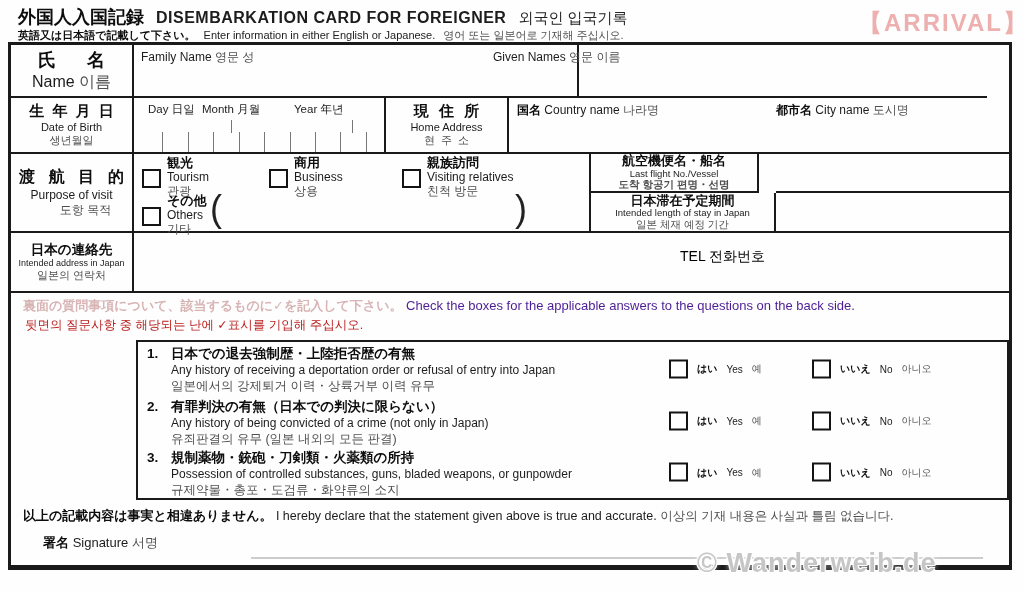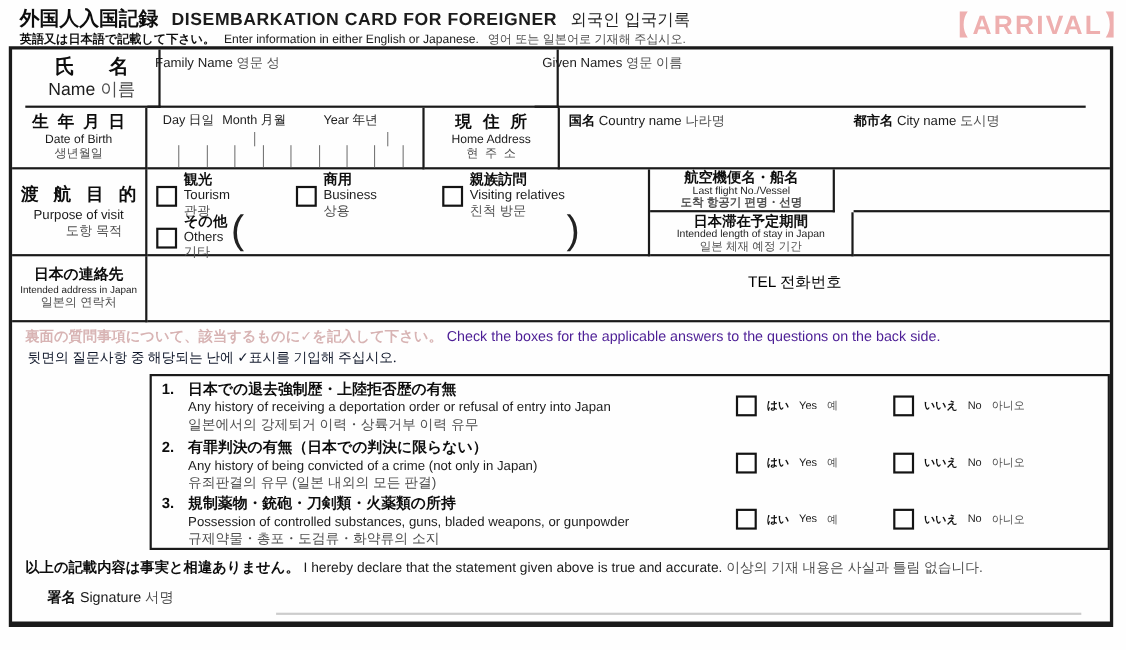--- a/index.html
+++ b/index.html
@@ -83,28 +83,28 @@
   </div>
   <div class="abs sub-line">
     <span class="jab">英語又は日本語で記載して下さい。</span>
     <span class="en">Enter information in either English or Japanese.</span>
     <span class="ko">영어 또는 일본어로 기재해 주십시오.</span>
   </div>
   <div class="abs stamp" style="color:#eeafaf;">【ARRIVAL】</div>
 
   <div class="abs card">
 
-    <div class="cell br bb labcell" style="left:12px;top:0;width:123px;height:53px;">
+    <div class="cell br bb labcell" style="left:0;top:0;width:123px;height:53px;">
       <div class="jab" style="font-size:18px;word-spacing:26px;">氏 名</div>
       <div style="font-size:16px;">
         <span class="en">Name</span>
         <span class="ko">이름</span>
       </div>
     </div>
-    <div class="cell br bb fieldlab" style="left:123px;top:0;width:374px;height:53px;">
+    <div class="cell br bb fieldlab" style="left:123px;top:0;width:445px;height:53px;">
       <span class="en">Family Name</span>
       <span class="ko">영문 성</span>
     </div>
     <div class="cell bb fieldlab" style="left:475px;top:0;width:501px;height:53px;">
       <span class="en">Given Names</span>
       <span class="ko">영문 이름</span>
     </div>
 
     <div class="cell br bb labcell" style="left:0;top:53px;width:123px;height:56px;">
       <div class="jab" style="font-size:15px;word-spacing:4px;">生 年 月 日</div>
@@ -205,21 +205,21 @@
       <div class="ko" style="font-size:11px;">일본의 연락처</div>
     </div>
     <div class="cell bb" style="left:123px;top:188px;width:875px;height:60px;">
       <span class="abs" style="left:546px;top:15px;font-size:14px;">TEL 전화번호</span>
     </div>
 
     <div class="abs notice1">
       <span class="nja" style="color:#d8b4b4;">裏面の質問事項について、該当するものに✓を記入して下さい。</span>
       <span style="color:#4c1d95;">Check the boxes for the applicable answers to the questions on the back side.</span>
     </div>
-    <div class="abs notice2" style="color:#0f172a;font-family:Liberation Serif, serif;">뒷면의 질문사항 중 해당되는 난에 ✓표시를 기입해 주십시오.</div>
+    <div class="abs notice2" style="color:#b91c1c;">뒷면의 질문사항 중 해당되는 난에 ✓표시를 기입해 주십시오.</div>
 
     <div class="abs qbox">
 
       <div class="qrow bb" style="top:0;height:53px;">
         <div class="qtext">
           <div class="ql1"><span class="qnum jab">1.</span><span class="jab">日本での退去強制歴・上陸拒否歴の有無</span></div>
           <div class="ql2 en">Any history of receiving a deportation order or refusal of entry into Japan</div>
           <div class="ql3 ko">일본에서의 강제퇴거 이력・상륙거부 이력 유무</div>
         </div>
         <div class="ans" style="left:531px;">
@@ -284,13 +284,14 @@
     </div>
 
     <div class="abs sig">
       <span class="jab">署名</span>
       <span class="en">Signature</span>
       <span class="ko">서명</span>
     </div>
     <div class="abs sigline"></div>
   </div>
 
+  <div class="abs watermark">© Wanderweib.de</div>
 </div>
 
 </body></html>

